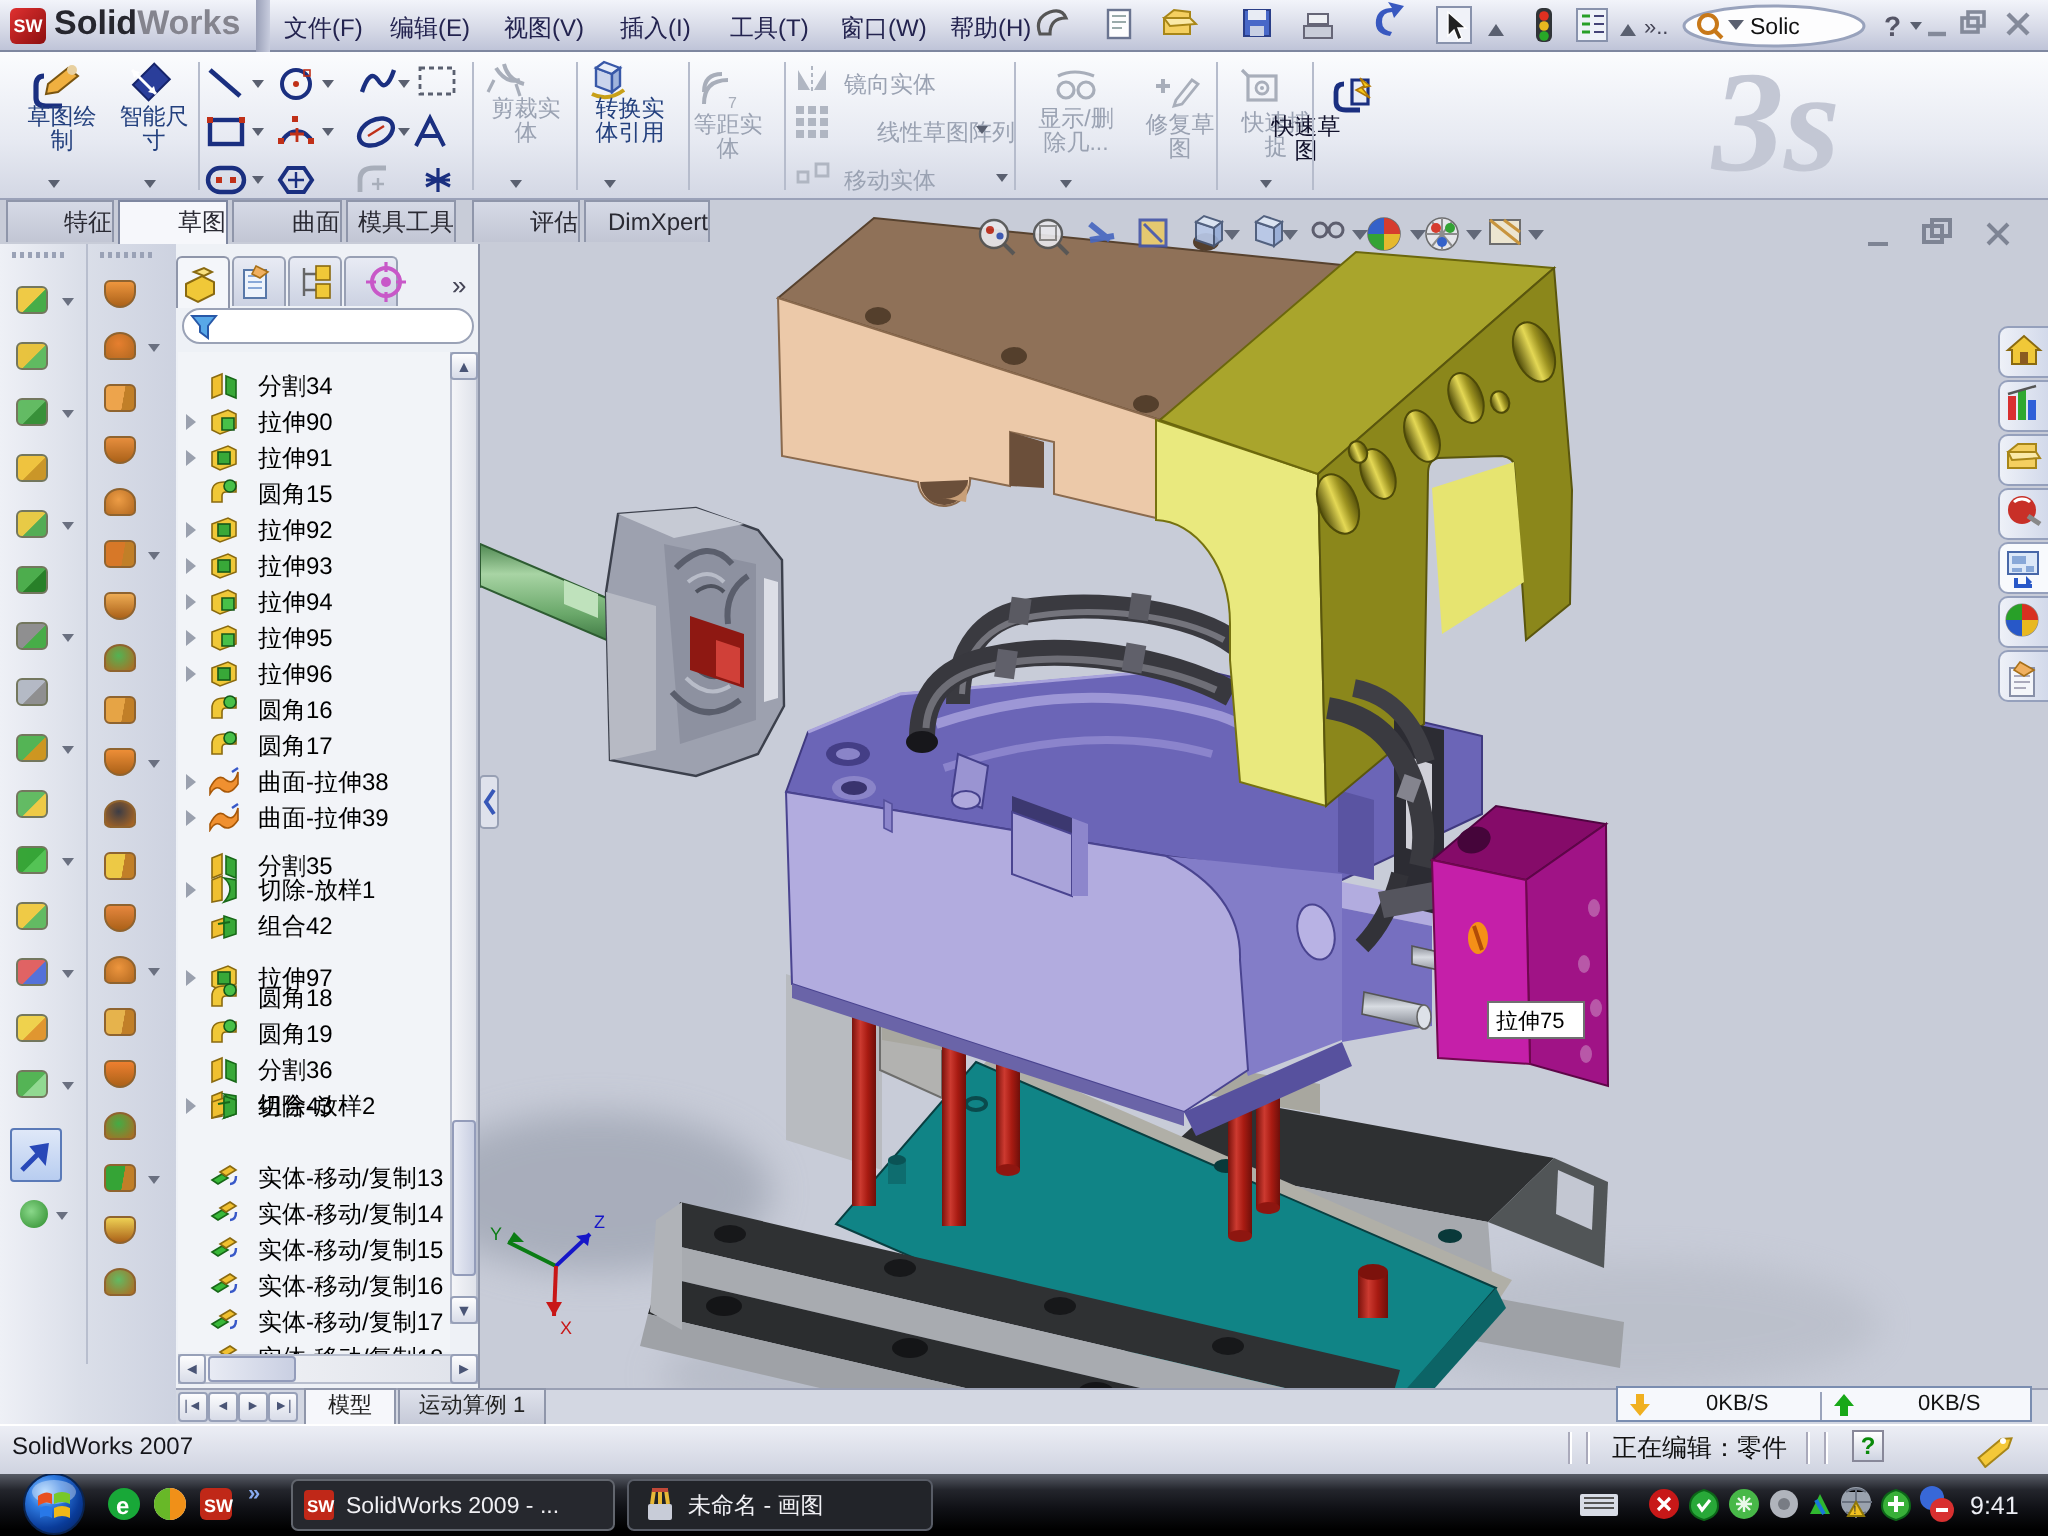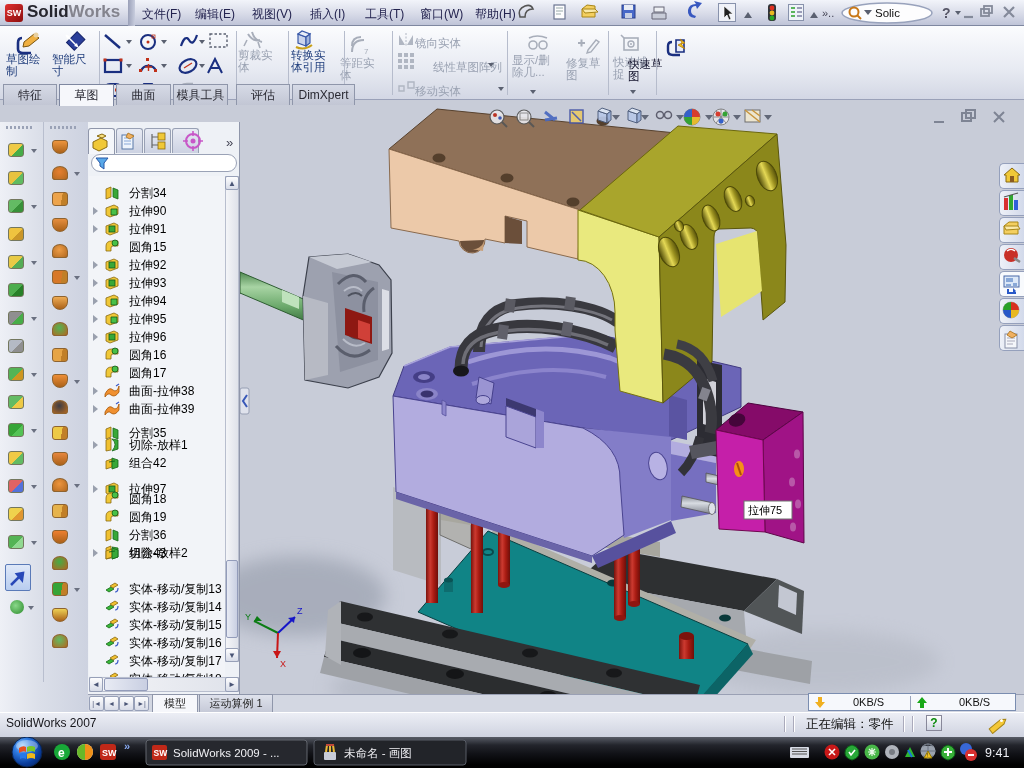--- a/index.html
+++ b/index.html
@@ -8,26 +8,26 @@
 
 #title{left:0;top:0;width:1024px;height:26px;background:linear-gradient(#f2f4fa,#d8dbe8 55%,#bfc4d8);border-bottom:1px solid #7e87a0}
 #logo{left:5px;top:4px;width:18px;height:18px;background:linear-gradient(135deg,#e03030,#8c0f0f);border-radius:3px;color:#fff;font-weight:bold;font-size:9px;text-align:center;line-height:18px}
 #brand{left:27px;top:2px;font-size:17px;font-weight:bold;color:#26262e;letter-spacing:0px}
 #brand span{color:#84848e}
 .mn{top:6px;font-size:12px;color:#23234f}
 #tsep{left:128px;top:0;width:7px;height:26px;background:linear-gradient(90deg,#9aa0b8,#c8cdde)}
 
 #cmdbar{left:0;top:26px;width:1024px;height:74px;background:linear-gradient(#fbfcfe,#e7eaf2 60%,#d3d7e4);border-bottom:1px solid #9aa1b8}
 .vsep{top:31px;width:1px;height:64px;background:#b6bccc}
-.btxt{font-size:11.5px;line-height:12px;color:#23407e;white-space:pre-line}
+.btxt{font-size:11.5px;line-height:12px;text-align:center;color:#23407e;white-space:pre-line}
 .gr{color:#9aa2b2}
 .drop{width:7px;height:4px}
 .drop:after{content:"";position:absolute;border:3.5px solid transparent;border-top:4px solid #5a6070;left:0;top:0}
 #wm{left:856px;top:20px;font-size:72px;font-style:italic;font-weight:bold;color:#c3c7d4;font-family:"Liberation Serif",serif}
-.tab{top:84px;height:21px;background:linear-gradient(#d6dae6,#c2c6d4);border:1px solid #8f96aa;border-bottom:none;font-size:12px;text-align:center;color:#2a2a33;line-height:20px}
+.tab{top:100px;height:21px;background:linear-gradient(#d6dae6,#c2c6d4);border:1px solid #8f96aa;border-bottom:none;font-size:12px;text-align:right;color:#2a2a33;line-height:20px}
 .tab.on{background:#f6f7fb;border-color:#7e87a0;height:22px;z-index:3}
 
 #lefttools{left:0;top:122px;width:88px;height:590px;background:linear-gradient(90deg,#eef0f6,#dbdfe9 45%,#cdd2e0)}
 .i{position:absolute;width:16px;height:14px;border-radius:3px;opacity:.92}
 .dr{position:absolute;width:0;height:0;border:3px solid transparent;border-top:4px solid #6a7080}
 
 #fmpanel{left:88px;top:122px;width:152px;height:572px;background:#eef1f6;border-right:1px solid #8f96aa}
 .fmtab{top:128px;height:25px;width:27px;background:linear-gradient(#e8ebf4,#ccd2e2);border:1px solid #98a0b4;border-bottom:none;border-radius:3px 3px 0 0}
 #fmfilter{left:91px;top:154px;width:146px;height:18px;background:#fff;border:1px solid #9aa2b6;border-radius:9px}
 #tree{left:89px;top:176px;width:136px;height:500px;background:#f2f4f8;font-size:12px;color:#000}
@@ -367,20 +367,21 @@
 <text x="363" y="17" font-size="11.5" fill="#111">Solic</text>
 <text x="430" y="18" font-size="14" font-weight="bold" fill="#556">?</text>
       <path d="M443,11 l3,4 3,-4 Z" fill="#5a6070"></path>
 <path d="M452,17 h9" stroke="#848a9a" stroke-width="2.2"></path>
 <rect x="469" y="9" width="8" height="7" fill="none" stroke="#848a9a" stroke-width="1.8"></rect>
       <rect x="472" y="6" width="8" height="7" fill="none" stroke="#848a9a" stroke-width="1.8"></rect>
 <path d="M492,7 l10,10 M502,7 l-10,10" stroke="#848a9a" stroke-width="2.2"></path>
 </svg>
 
 <div id="cmdbar" class="ab"></div>
+<div id="wm" class="ab">3s</div>
 <svg class="ab" style="left:0;top:26px" width="780" height="74" viewBox="0 0 780 74">
 
 <path d="M22,12 q-4,0 -4,5 l0,6 q0,4 5,4 l8,0" fill="none" stroke="#1a2f80" stroke-width="2.6"></path>
 <path d="M24,16 l10,-8 5,4 -10,8 -6,1 Z" fill="#f0b040" stroke="#7a5510" stroke-width="1"></path>
       <circle cx="36" cy="9" r="2.5" fill="#e8d0a0"></circle>
 
 <rect x="68" y="10" width="15" height="11" fill="#2a3e9a" transform="rotate(-45 75 15)" stroke="#16246a" stroke-width="1"></rect>
       <path d="M66,9 l12,12" stroke="#fff" stroke-width="1.5"></path>
       <path d="M66,9 l4,1 -3,3 Z M78,21 l-1,-4 -3,3 Z" fill="#fff"></path>
 

